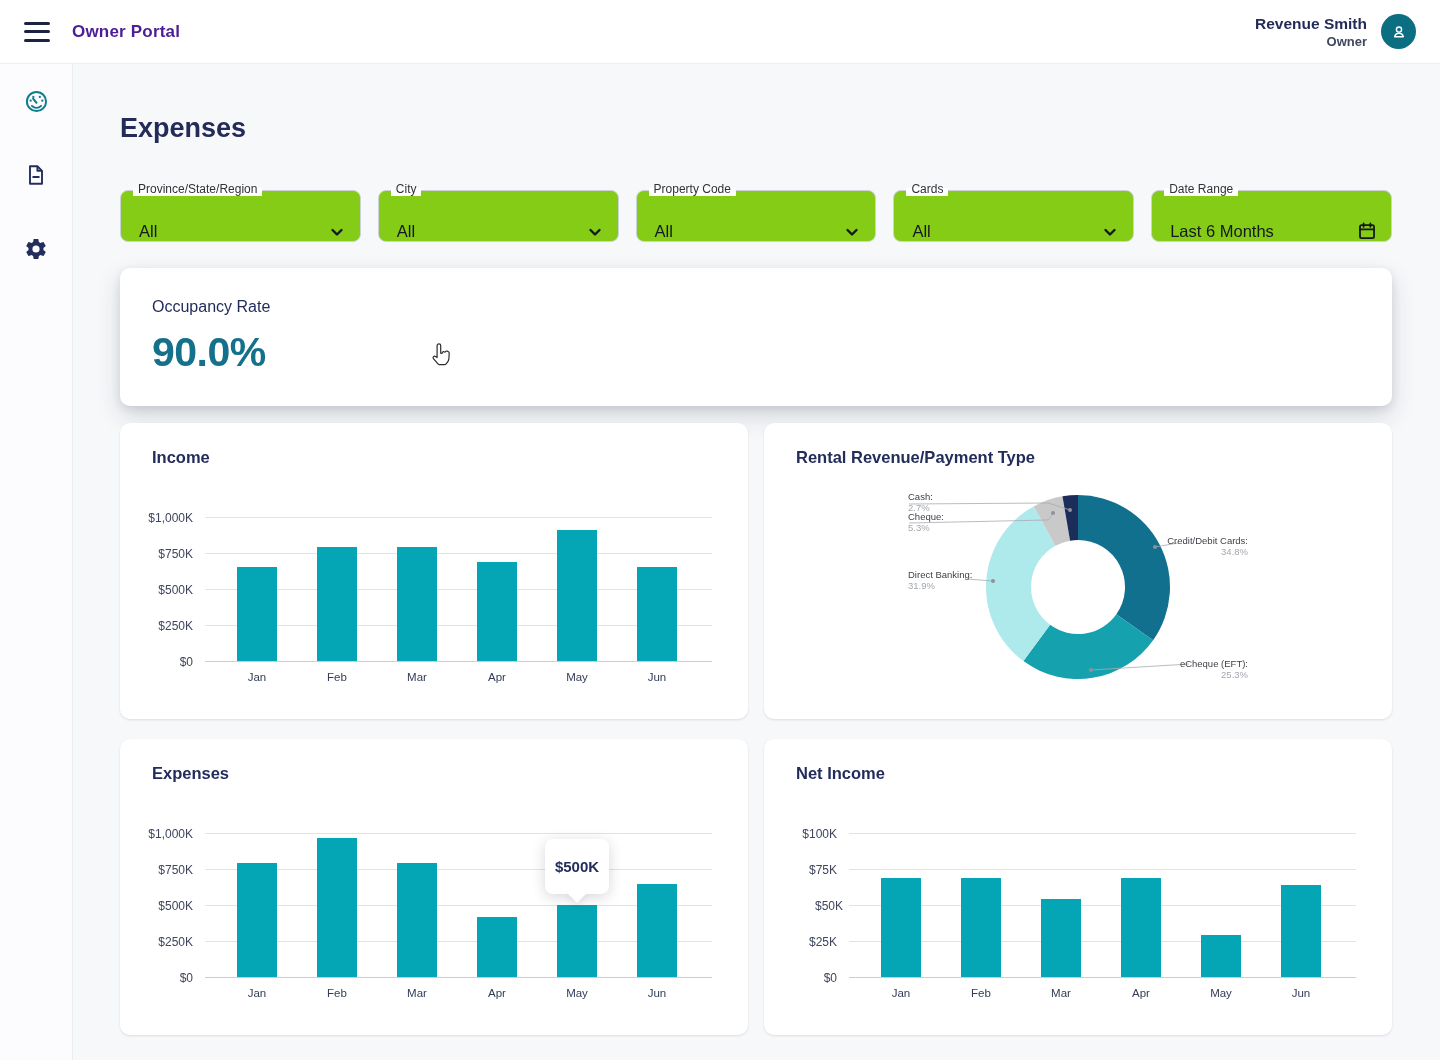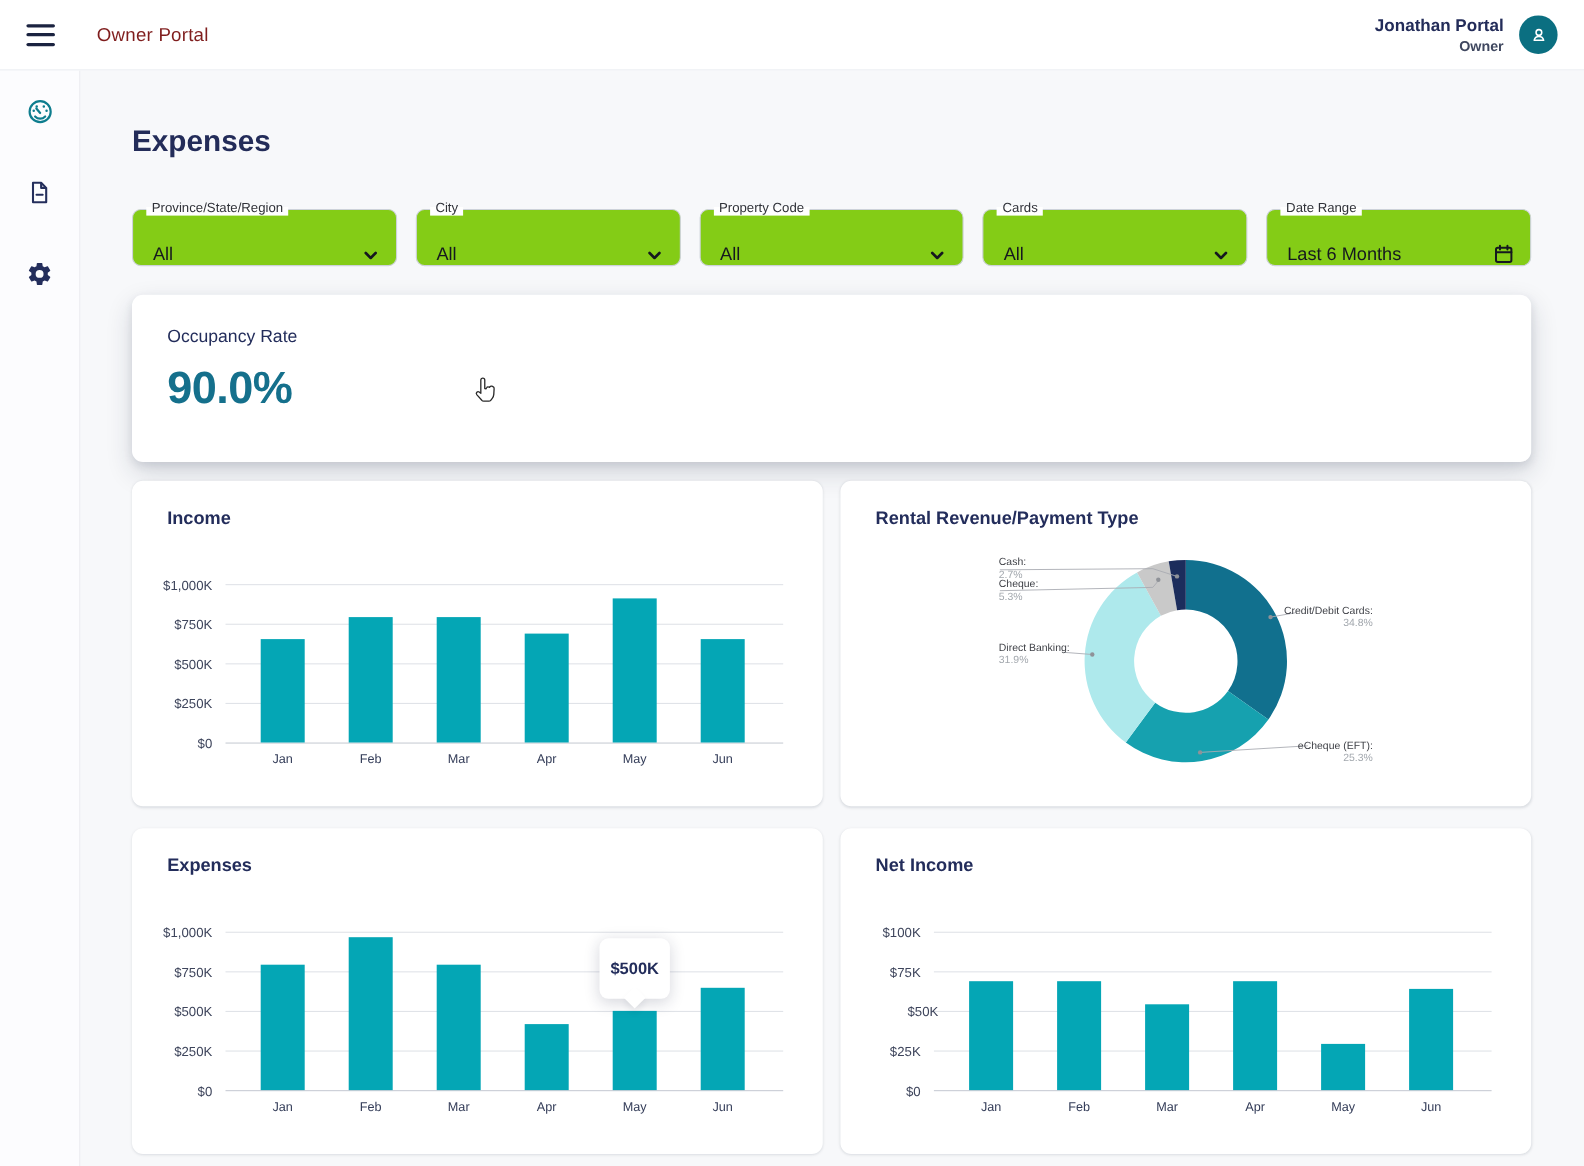--- a/index.html
+++ b/index.html
@@ -4,21 +4,21 @@
 <style>
   * { margin:0; padding:0; box-sizing:border-box; }
   html,body { width:1440px; height:1060px; overflow:hidden; }
   body { font-family:"Liberation Sans", sans-serif; background:#f7f8fa; color:#242e5c; position:relative; }
 
   
   .topbar { position:absolute; top:0; left:0; width:1440px; height:64px; background:#ffffff;
             border-bottom:1px solid #eceef2; display:flex; align-items:center; padding:0 24px; z-index:20; }
   .hamburger { width:26px; height:20px; display:flex; flex-direction:column; justify-content:space-between; cursor:pointer; background:none; border:none; }
   .hamburger span { display:block; height:3px; border-radius:2px; background:#1b2340; }
-  .app-title { margin-left:38px; font-size:17px; font-weight:400; color:#7f1d1d; letter-spacing:.2px; }
+  .app-title { margin-left:22px; font-size:17px; font-weight:700; color:#4c1d95; letter-spacing:.2px; }
   .user-block { margin-left:auto; text-align:right; margin-right:14px; }
   .user-name { font-size:15.5px; font-weight:700; color:#232c59; line-height:19px; }
   .user-role { font-size:13px; color:#3f475f; line-height:17px;font-weight:bold; }
   .avatar { width:35px; height:35px; border-radius:50%; background:#0b6f81; display:flex; align-items:center; justify-content:center; cursor:pointer; }
 
   
   .sidebar { position:absolute; top:64px; left:0; width:73px; height:996px; background:#fcfcfe;
              border-right:1px solid #ebecf0; display:flex; flex-direction:column; align-items:center; padding-top:24px; gap:48px; z-index:10; }
   .side-btn { width:26px; height:26px; background:none; border:none; cursor:pointer; color:#242e5c; display:flex; align-items:center; justify-content:center; }
   .side-btn.active { color:#0e7d8e; }
@@ -30,21 +30,21 @@
   
   .filters { display:flex; gap:17px; margin-top:46px; }
   .filter-box { position:relative; flex:1; height:52px; background:#84cc16; border:1px solid #cdd2d9;
                 border-radius:8px; display:flex; align-items:flex-end; padding:0 14px 0 18px; cursor:pointer; }
   .filter-label { position:absolute; top:-9px; left:12px; padding:0 5px; font-size:12px; color:#303239;
                   background:linear-gradient(#f7f8fa 46%, #ffffff 46%); line-height:14px; white-space:nowrap; }
   .filter-value { font-size:16.5px; font-weight:500; color:#15181f; }
   .filter-icon { margin-left:auto; display:flex; color:#15181f; }
 
   
-  .kpis { display:flex; gap:16px; margin-top:26px; }
+  .kpis { display:flex; gap:16px; margin-top:26px;flex-direction:column; }
   .kpi-card { flex:1; height:152px; background:#fff; border-radius:10px; padding:30px 32px;
               box-shadow:0 1px 3px rgba(25,35,65,.08), 0 1px 2px rgba(25,35,65,.05); cursor:pointer; }
   .kpi-card.hovered { box-shadow:0 10px 24px rgba(25,35,65,.16), 0 3px 8px rgba(25,35,65,.10); }
   .kpi-label { font-size:16px; font-weight:500; color:#232d5b; }
   .kpi-value { margin-top:13px; font-size:41px; font-weight:700; color:#15708c; letter-spacing:-.5px; }
 
   
   .charts-grid { margin-top:17px; display:grid; grid-template-columns:628px 628px; grid-auto-rows:296px; gap:20px 16px; }
   .chart-card { position:relative; background:#fff; border-radius:10px;
                 box-shadow:0 1px 3px rgba(25,35,65,.08), 0 1px 2px rgba(25,35,65,.05); }
@@ -73,21 +73,21 @@
 <body>
 
 <header class="topbar">
   <button class="hamburger" aria-label="menu">
     <span></span>
       <span></span>
       <span></span>
   </button>
   <div class="app-title">Owner Portal</div>
   <div class="user-block">
-    <div class="user-name">Jonathan Portal</div>
+    <div class="user-name">Revenue Smith</div>
     <div class="user-role">Owner</div>
   </div>
   <div class="avatar">
     <span>
       <svg width="20" height="20" viewBox="0 0 24 24" fill="none" stroke="#ffffff" stroke-width="1.7" stroke-linejoin="round">
         <circle cx="12" cy="9" r="3.1"></circle>
         <path d="M6.8 17.6c.6-2.6 2.6-4.2 5.2-4.2s4.6 1.6 5.2 4.2z"></path>
       </svg>
     </span>
   </div>
@@ -274,21 +274,21 @@
       </div>
     </div>
     <div class="chart-card">
       <div class="chart-title">Net Income</div>
       <div class="chart-body">
           <div class="gridline base" style="left: 85px; width: 507px; top: 238px;"></div>
           <div class="ytick" style="left: 0px; top: 232px;">$0</div>
           <div class="gridline" style="left: 85px; width: 507px; top: 202px;"></div>
           <div class="ytick" style="left: 0px; top: 196px;">$25K</div>
           <div class="gridline" style="left: 85px; width: 507px; top: 166px;"></div>
-          <div class="ytick" style="left: 16px; top: 160px;">$50K</div>
+          <div class="ytick" style="left: 6px; top: 160px;">$50K</div>
           <div class="gridline" style="left: 85px; width: 507px; top: 130px;"></div>
           <div class="ytick" style="left: 0px; top: 124px;">$75K</div>
           <div class="gridline" style="left: 85px; width: 507px; top: 94px;"></div>
           <div class="ytick" style="left: 0px; top: 88px;">$100K</div>
           <div class="bar" style="left: 117px; top: 138.64px; height: 99.36px; background: rgb(4, 166, 181);"></div>
           <div class="xtick" style="left: 105px; top: 248px;">Jan</div>
           <div class="bar" style="left: 197px; top: 138.64px; height: 99.36px; background: rgb(4, 166, 181);"></div>
           <div class="xtick" style="left: 185px; top: 248px;">Feb</div>
           <div class="bar" style="left: 277px; top: 160.24px; height: 77.76px; background: rgb(4, 166, 181);"></div>
           <div class="xtick" style="left: 265px; top: 248px;">Mar</div>

